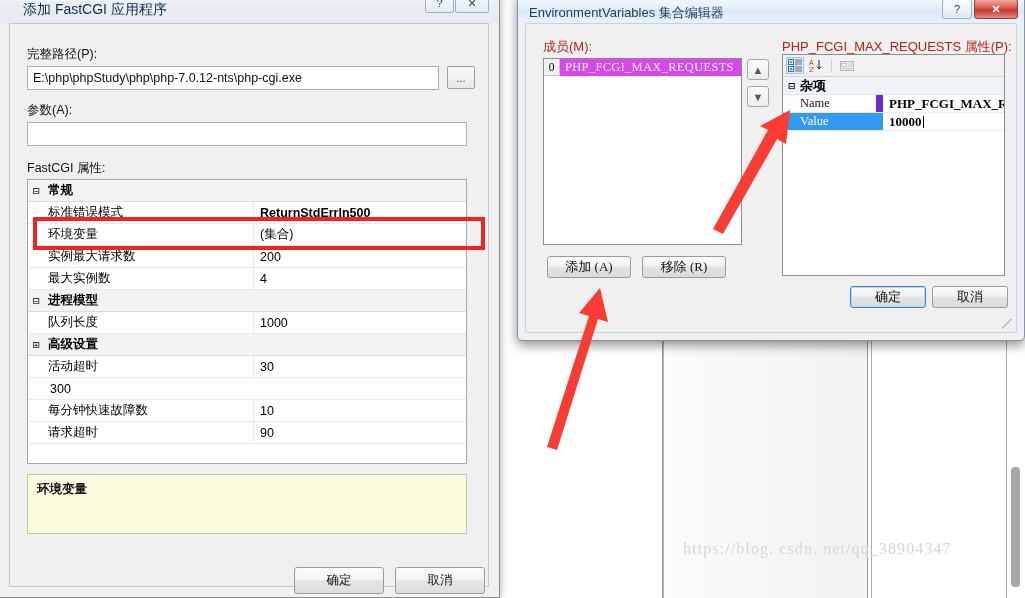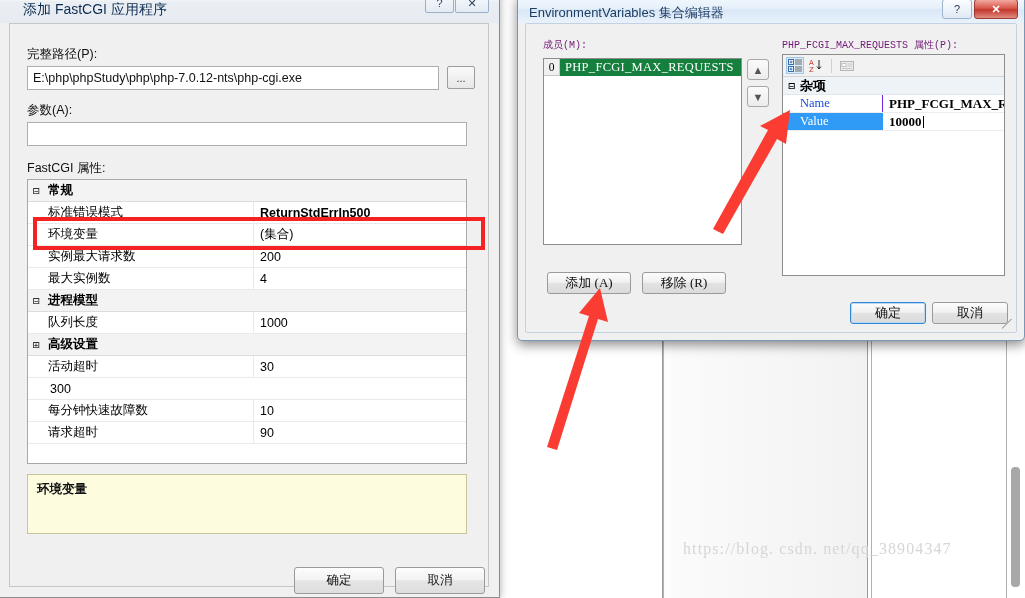--- a/index.html
+++ b/index.html
@@ -148,37 +148,37 @@
   .capbtn2.close{
     width:44px; margin-left:2px;
     border:1px solid #9d3a33;
     background:linear-gradient(to bottom,#f2a89f 0%,#d9584c 45%,#c3372c 55%,#e08c82 100%);
     color:#fff; font-weight:bold;
   }
   #dlg2 .inner{
     position:absolute; left:7px; top:28px; right:7px; bottom:7px;
     background:#f0f0f0; border:1px solid #c2d2e2; border-radius:2px;
   }
-  .lbl2{ font-family:Liberation Mono, monospace; font-size:10px; color:#701a75; }
+  .lbl2{ font-family:Liberation Sans, sans-serif; font-size:13px; color:#b91c1c; }
 
   .listbox{
     box-sizing:border-box; background:#fff; border:1px solid #8d8d8d;
     overflow:hidden;
   }
   .li{
     display:flex; align-items:stretch; height:17px;
   }
   .li-idx{
     width:16px; min-width:16px; box-sizing:border-box;
     background:#f0f0f0; border-right:1px solid #c6c6c6; border-bottom:1px solid #c6c6c6;
     font-family:"Liberation Serif", serif; font-size:11.5px;
     display:flex; align-items:center; justify-content:center; color:#000;
   }
   .li-txt{
-    flex:1; background:#15803d; color:#fff;
+    flex:1; background:#d946ef; color:#fff;
     font-family:"Liberation Serif", serif; font-size:12.5px;
     letter-spacing:.3px;
     display:flex; align-items:center; padding-left:5px;
   }
   .arrbtn{
     box-sizing:border-box; width:22px; height:21px;
     border:1px solid #a6a6a6; border-radius:3px;
     background:linear-gradient(to bottom,#fbfbfb,#ececec);
     display:flex; align-items:center; justify-content:center;
     font-size:11px; color:#555; cursor:pointer;
@@ -199,38 +199,38 @@
   .tb-ico.sel{ border:1px solid #9fc6e8; background:#dcebfa; }
   .tb-sep{ width:1px; height:14px; background:#cfcfcf; margin:0 3px; }
   .pg2-cat{
     height:17px; background:#eef3f8; display:flex; align-items:center;
     font-family:"Liberation Serif", serif; font-weight:bold; font-size:13px;
     border-bottom:1px solid #e0e6ec;
   }
   .pg2-row{ height:17px; display:flex; align-items:stretch; border-bottom:1px solid #ededed;}
   .pg2-n{
     flex:0 0 100px; box-sizing:border-box; padding-left:17px;
-    font-family:"Liberation Serif", serif; font-size:12.5px; color:#1d4ed8;
-    border-right:1px solid #6d28d9; display:flex; align-items:center;
+    font-family:"Liberation Serif", serif; font-size:12.5px; color:#0f172a;
+    border-right:7px solid #6d28d9; display:flex; align-items:center;
   }
   .pg2-row.sel .pg2-n{ background:#2f9bf7; color:#fff; border-right:none;}
   .pg2-v{
     flex:1; box-sizing:border-box; padding-left:6px;
     font-family:"Liberation Serif", serif; font-size:13px; font-weight:bold; color:#000;
     display:flex; align-items:center; white-space:nowrap; overflow:hidden;
   }
   .caret{
     display:inline-block; width:1px; height:12px; background:#000; margin-left:1px;
   }
   .btn2{
     box-sizing:border-box;
     border:1px solid #9a9a9a; border-radius:3px;
     background:linear-gradient(to bottom,#fcfcfc 0%,#f1f1f1 46%,#e2e2e2 52%,#dbdbdb 100%);
     font-family:"Liberation Serif", serif; font-size:13px; color:#111; cursor:pointer;
-    display:flex; align-items:center; justify-content:center;margin-top:16px;
+    display:flex; align-items:center; justify-content:center;
   }
   .btn2.default{
     border:1px solid #2f87d8;
     box-shadow:0 0 0 1px #bcd9f2 inset;
   }
   .grip{
     position:absolute; right:4px; bottom:3px; width:10px; height:10px;
     background:
       linear-gradient(135deg, transparent 45%, #b6b6b6 45%, #b6b6b6 55%, transparent 55%);
   }

